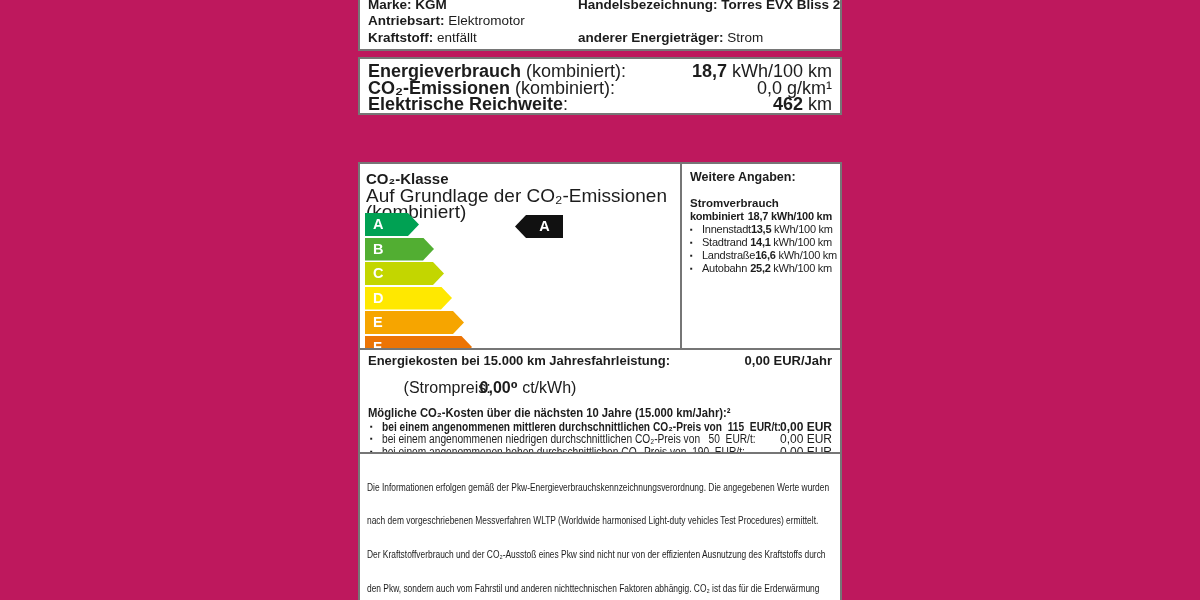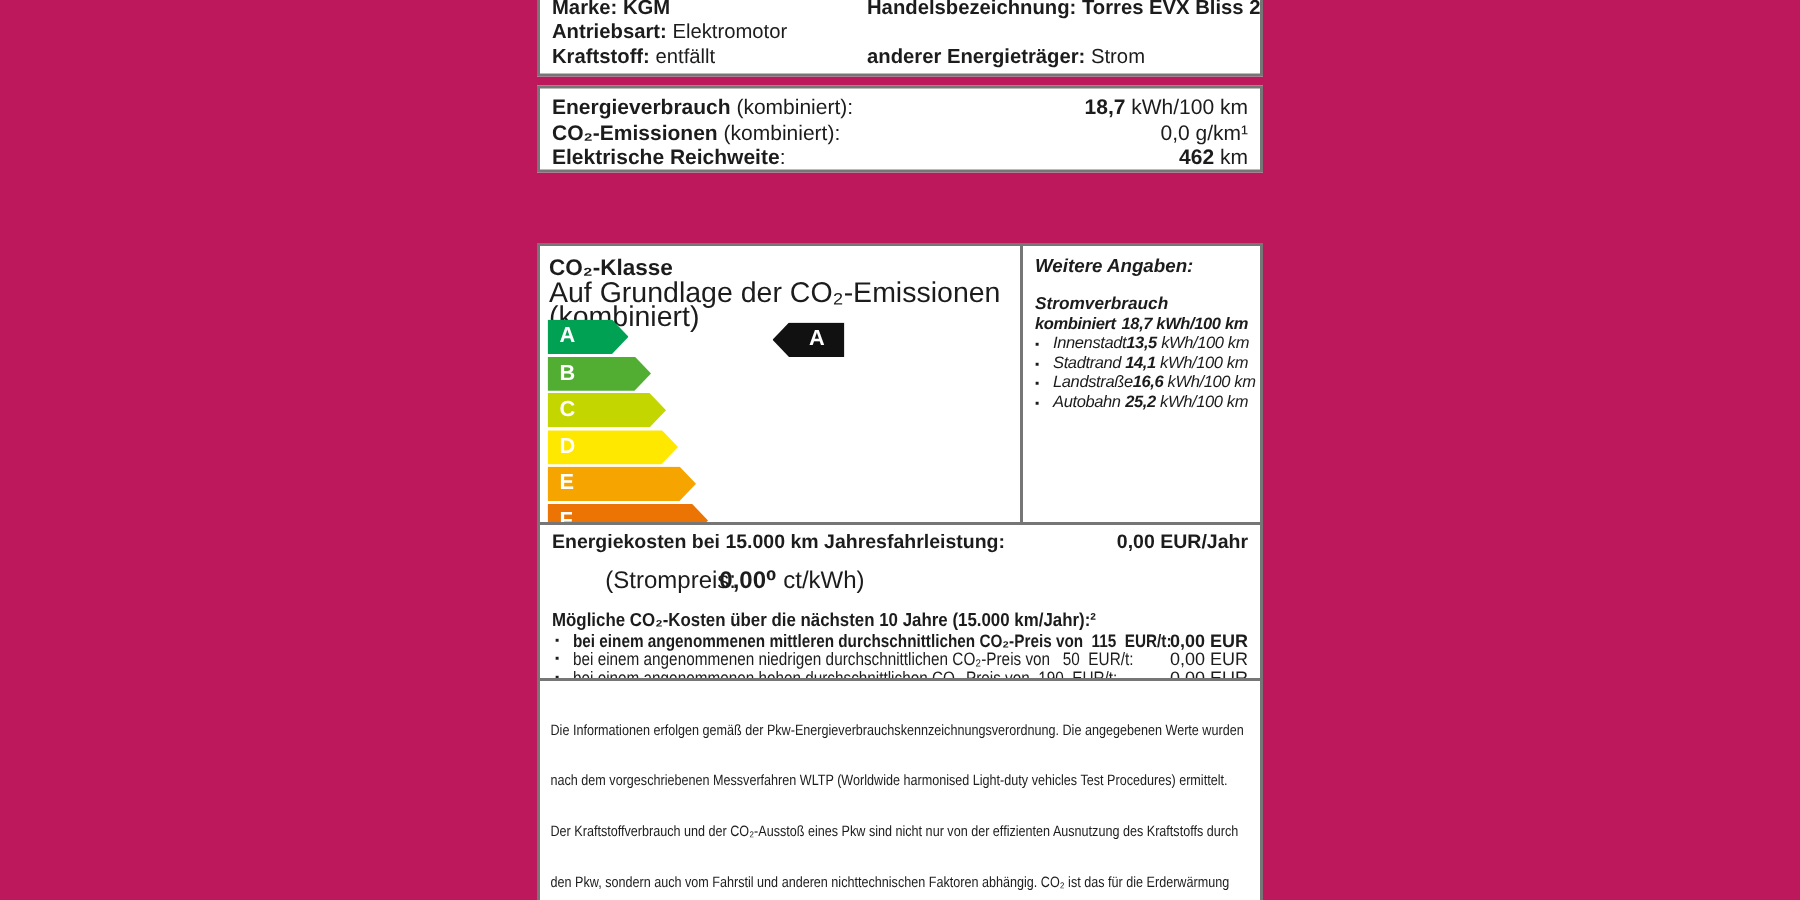--- a/index.html
+++ b/index.html
@@ -8,37 +8,37 @@
   .label { position:absolute; left:358px; top:0; width:484px; height:600px; color:#1c1c1c; }
   .box { position:absolute; left:0; width:484px; border:2px solid #767676; background:#fff; overflow:hidden; }
   .b { font-weight:700; }
 
   
   .box1 { top:-9px; height:60px; padding:4px 8px; font-size:13.5px; line-height:16.3px; white-space:nowrap; }
   .box1 .row { position:relative; }
   .box1 .rcol { position:absolute; left:210px; top:0; }
 
   
-  .box2 { top:57px; height:58px; padding:4px 8px; font-size:14px; line-height:16.6px; }
+  .box2 { top:57px; height:58px; padding:4px 8px; font-size:18px; line-height:16.6px; }
   .box2 .row { display:flex; justify-content:space-between; white-space:pre; }
 
   
   .box3 { top:122px; height:238px;margin-top:40px; }
   .box3-left { position:absolute; left:0; top:0; bottom:0; width:320px; padding:5px 6px; }
   .co2-title { font-size:15px; font-weight:700; line-height:19px; }
   .co2-sub { font-size:19px; line-height:16px; }
   .arrows { position:absolute; left:5px; top:49px; }
   .arrow { height:23px; margin-bottom:1.5px; color:#fff; font-weight:700; font-size:14.5px;
            line-height:23px; padding-left:8px;
            clip-path:polygon(0 0, calc(100% - 11px) 0, 100% 50%, calc(100% - 11px) 100%, 0 100%); }
   .cA{width:54px}.cB{width:69px}.cC{width:79px}.cD{width:87px}.cE{width:99px}.cF{width:107px}.cG{width:117px}
   .indicator { position:absolute; left:155px; top:51px; width:48px; height:23px; color:#fff;
            font-weight:700; font-size:14.5px; line-height:23px; text-align:center; padding-left:11px;
            clip-path:polygon(0 50%, 11px 0, 100% 0, 100% 100%, 11px 100%); }
-  .box3-right { position:absolute; left:320px; right:0; top:0; bottom:0; border-left:2px solid #767676; padding:6px 8px;font-style:italic; }
+  .box3-right { position:absolute; left:320px; right:0; top:0; bottom:0; border-left:2px solid #767676; padding:6px 8px; }
   .wa-title { font-size:12.5px; font-weight:700; line-height:15px; margin-bottom:12px; }
   .wa-sub { font-size:11.5px; font-weight:700; line-height:13px; }
   .wa-row { display:flex; justify-content:space-between; font-size:11px; line-height:13px; letter-spacing:-0.25px; white-space:pre; }
   .wa-row .lead { display:flex; }
   .wa-bullet { width:12px; font-size:8px; line-height:13px; }
 
   
   .box4 { top:348px; height:117px; padding:3px 8px; }
   .b4r1 { display:flex; justify-content:space-between; font-size:13px; font-weight:700; line-height:15px; }
   .b4r2 { font-size:16px; line-height:13px; white-space:pre; }

